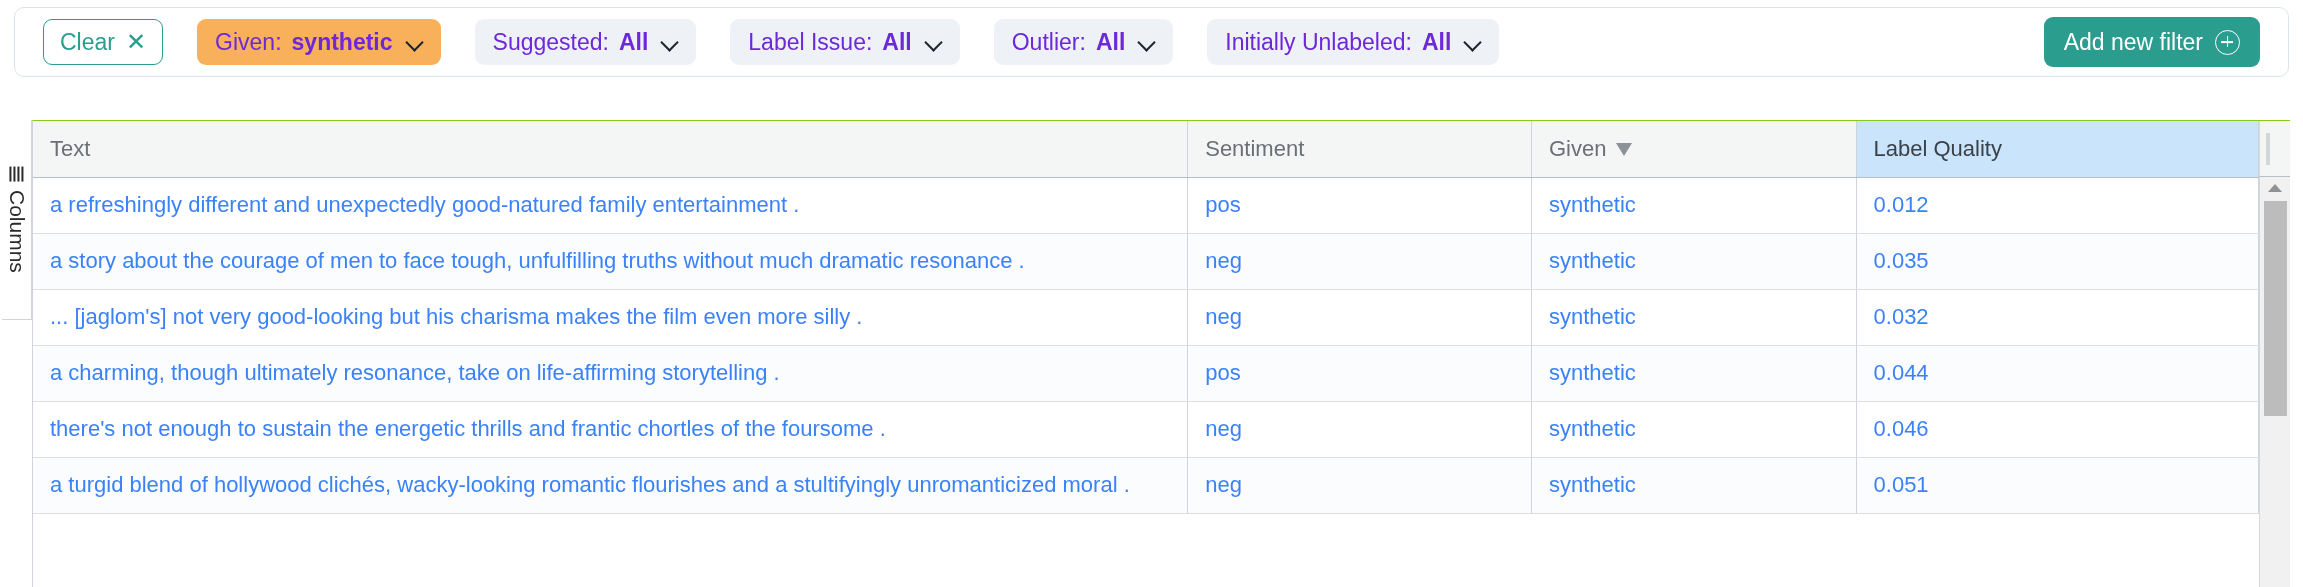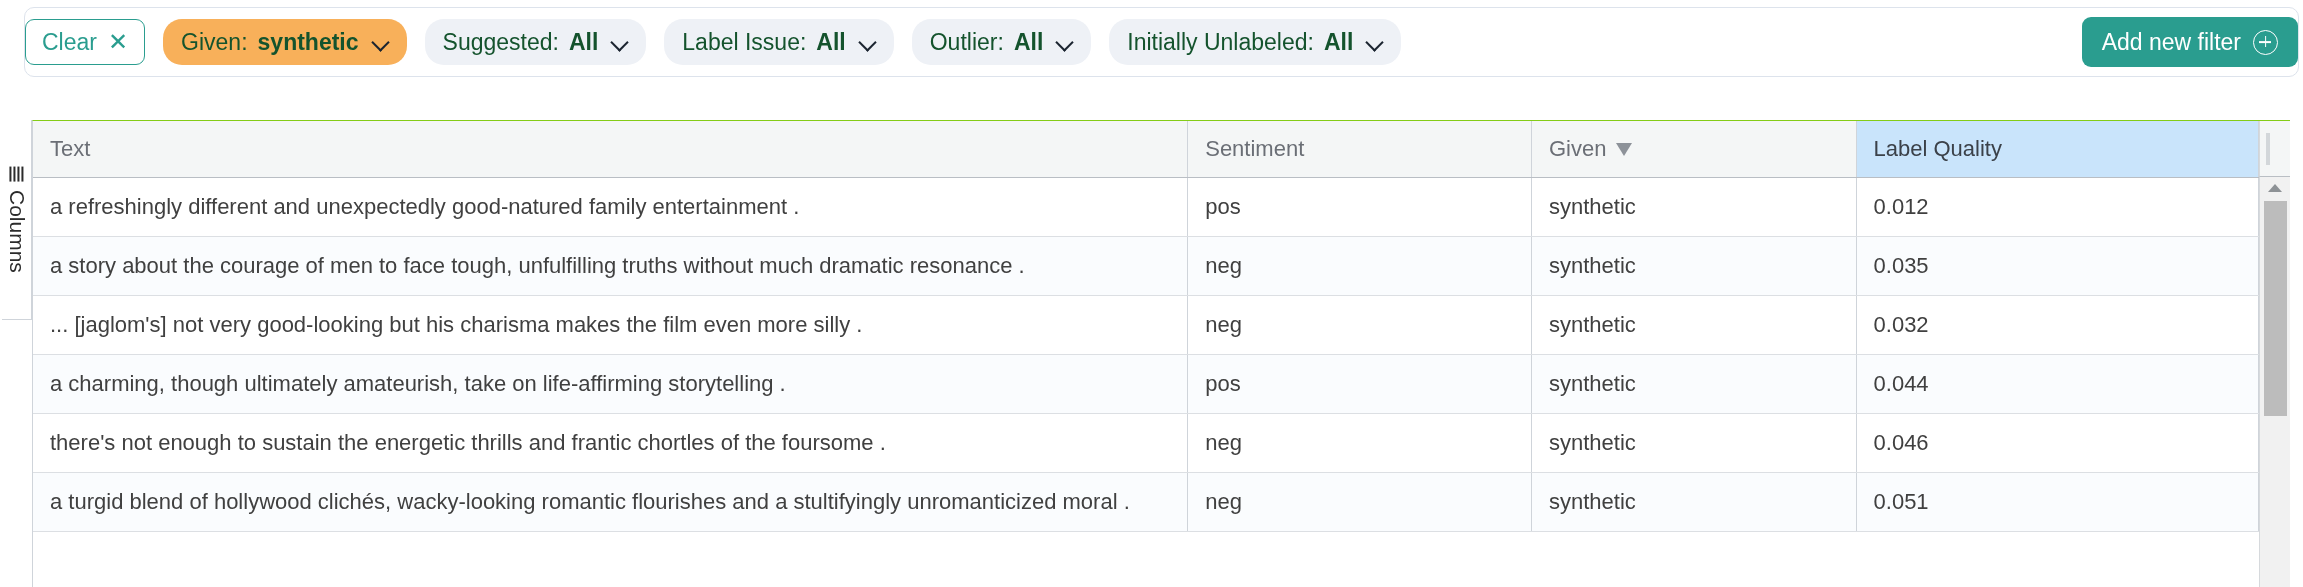--- a/index.html
+++ b/index.html
@@ -7,39 +7,39 @@
     margin: 0; padding: 0;
     width: 2303px; height: 587px;
     background: #ffffff;
     font-family: "Liberation Sans", sans-serif;
     overflow: hidden;
   }
 
   
   #filter-bar {
     position: absolute;
-    left: 24px; top: 7px;
+    left: 14px; top: 7px;
     width: 2275px; height: 70px;
     border: 1px solid #dde3ec;
     border-radius: 10px;
     background: #ffffff;
     display: flex;
     align-items: center;
-    padding: 0 0;
-    gap: 18px;
+    padding: 0 28px;
+    gap: 34px;
   }
 
   .chip {
     display: flex;
     align-items: center;
     height: 46px;
-    border-radius: 19px;
+    border-radius: 9px;
     padding: 0 18px;
     font-size: 23px;
-    color: #14532d;
+    color: #6d28d9;
     white-space: nowrap;
     cursor: pointer;
     user-select: none;
   }
 
   #clear-chip {
     background: #ffffff;
     border: 1.6px solid #2a9d8f;
     color: #2a9d8f;
     border-radius: 9px;
@@ -170,22 +170,22 @@
     border-top: 13px solid #8d9299;
     flex: 0 0 auto;
     position: relative;
     top: 1px;
   }
 
   tbody td {
     border-bottom: 1px solid #dcdfe3;
     border-right: 1px solid #cfd4da;
     height: 56px;
-    padding: 16px 17px;
-    color: #404040;
+    padding: 0 17px;
+    color: #3b82f6;
     white-space: nowrap;
     overflow: hidden;
     text-overflow: ellipsis;
     vertical-align: middle;
   }
   tbody tr:nth-child(odd)  td { background: #ffffff; }
   tbody tr:nth-child(even) td { background: #fafcfe; }
 
   .col-text  { width: 1142px; }
   .col-sent  { width: 340px; }
@@ -333,21 +333,21 @@
         <td class="col-given">synthetic</td>
         <td class="col-lq">0.035</td>
       </tr>
       <tr>
         <td class="col-text">... [jaglom's] not very good-looking but his charisma makes the film even more silly .</td>
         <td class="col-sent">neg</td>
         <td class="col-given">synthetic</td>
         <td class="col-lq">0.032</td>
       </tr>
       <tr>
-        <td class="col-text">a charming, though ultimately amateurish, take on life-affirming storytelling .</td>
+        <td class="col-text">a charming, though ultimately resonance, take on life-affirming storytelling .</td>
         <td class="col-sent">pos</td>
         <td class="col-given">synthetic</td>
         <td class="col-lq">0.044</td>
       </tr>
       <tr>
         <td class="col-text">there's not enough to sustain the energetic thrills and frantic chortles of the foursome .</td>
         <td class="col-sent">neg</td>
         <td class="col-given">synthetic</td>
         <td class="col-lq">0.046</td>
       </tr>

